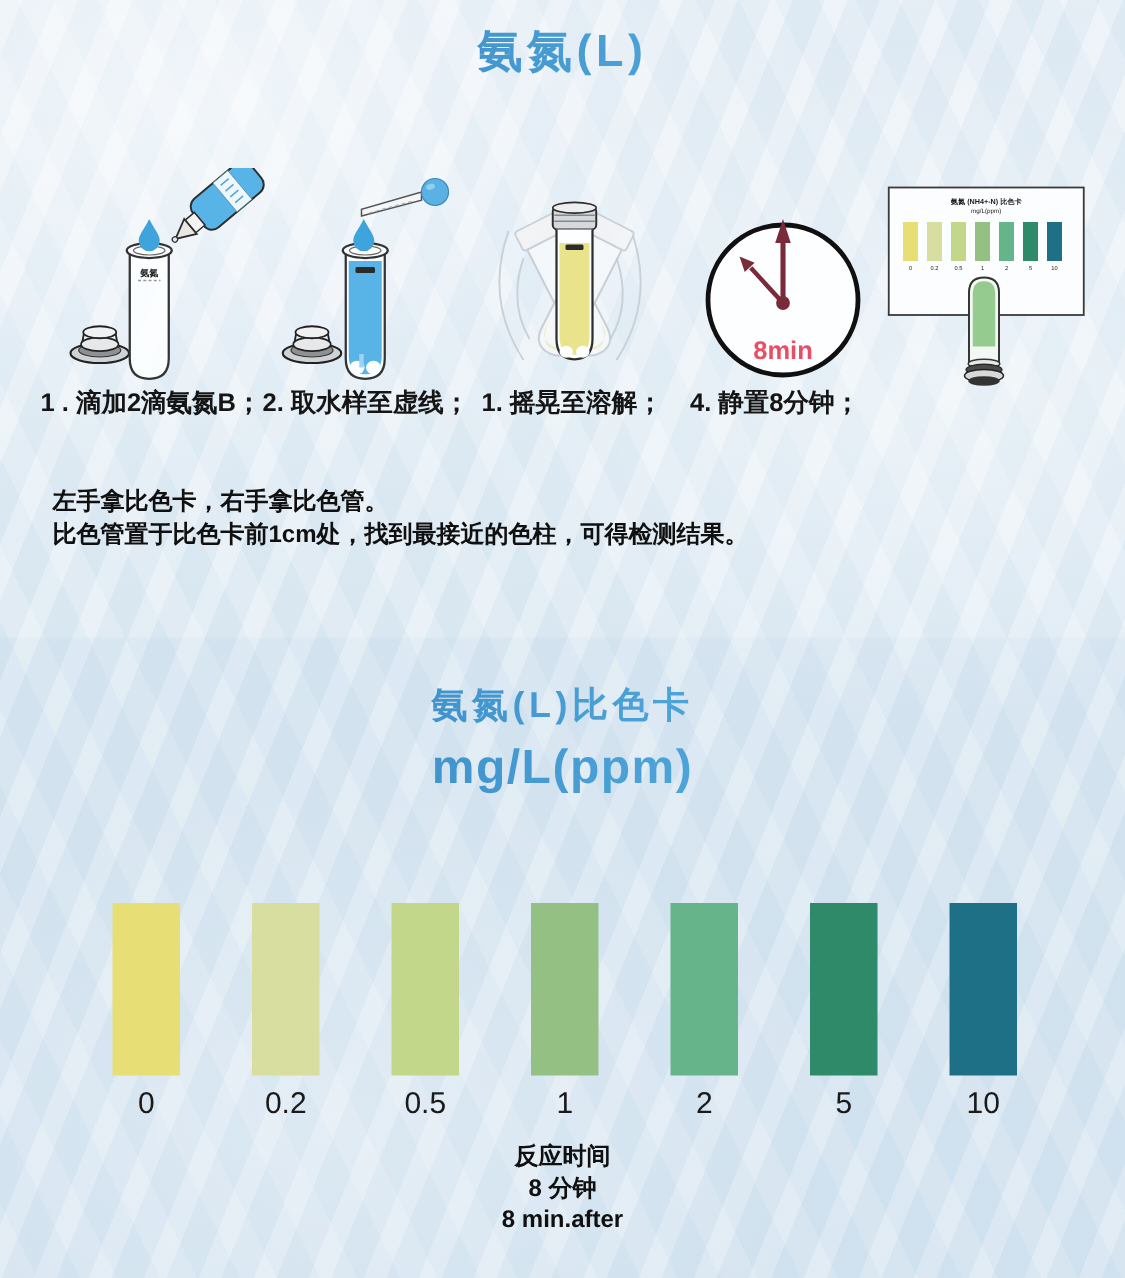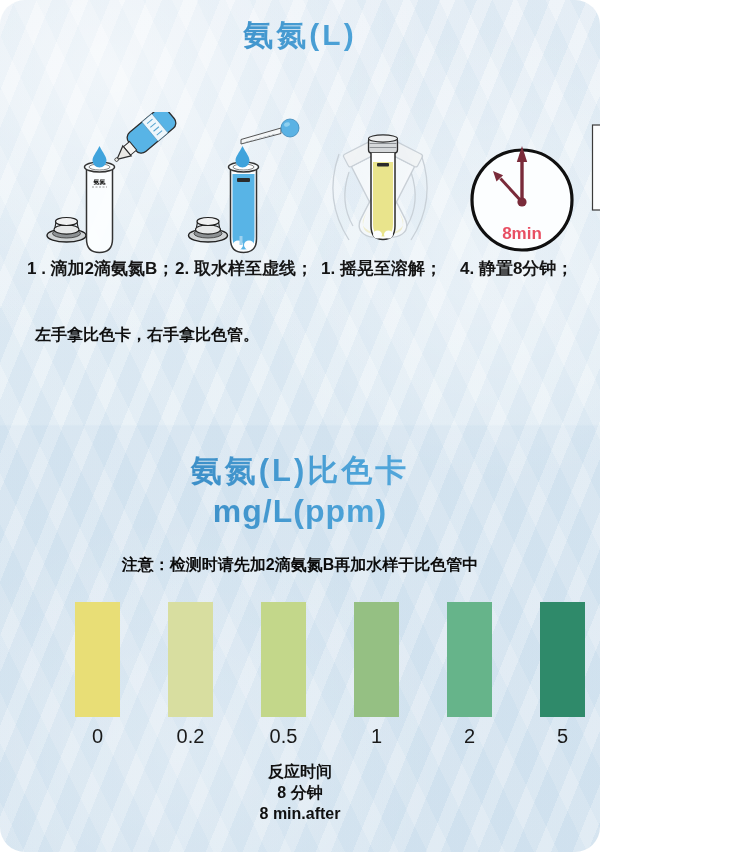--- a/index.html
+++ b/index.html
@@ -1,45 +1,44 @@
 <!DOCTYPE html>
 <html><head>
 <meta charset="utf-8">
 <style>
   html,body { margin:0; padding:0; }
   .page {
-    position:relative; width:600px; height:852px; overflow:hidden;
+    position:relative; width:750px; height:852px; overflow:hidden;
     font-family:"Liberation Sans","DejaVu Sans",sans-serif;
     background:
       radial-gradient(90% 55% at 18% 8%, rgba(255,255,255,.55), rgba(255,255,255,0) 60%),
       radial-gradient(70% 45% at 82% 30%, rgba(255,255,255,.38), rgba(255,255,255,0) 60%),
       radial-gradient(80% 50% at 30% 88%, rgba(255,255,255,.25), rgba(255,255,255,0) 55%),
       repeating-linear-gradient(112deg, rgba(255,255,255,.14) 0 14px, rgba(176,205,228,.13) 14px 34px),
       repeating-linear-gradient(64deg, rgba(255,255,255,.10) 0 22px, rgba(188,213,233,.12) 22px 48px),
       linear-gradient(180deg, #eaf1f7 0%, #e4eef5 49.8%, #dbe8f2 50%, #d8e6f1 100%);
-    border-radius: 25px;
   }
   .grad {
     background:linear-gradient(90deg,#2a79b6 0%,#4da3d8 60%,#5fb3e4 100%);
     -webkit-background-clip:text; background-clip:text; color:transparent;
   }
   @supports not ((-webkit-background-clip: text) or (background-clip: text)) {
     .grad { color:#3a8fc7; background:none; }
   }
   .title { position:absolute; top:16px; left:0; right:0; text-align:center; font-weight:600; }
   .title .l1 { font-size:30px; letter-spacing:3px; line-height:38px; }
   .title .l2 { font-size:29px; letter-spacing:5px; line-height:36px; }
   .steps { position:absolute; top:112px; left:0; width:750px; height:150px; }
   .step-svg { position:absolute; top:0; }
   .step-cap { position:absolute; top:257px; font-size:17px; font-weight:700; color:#151515; white-space:nowrap; }
   .explain { position:absolute; top:324px; left:27px; font-weight:700; color:#101010; }
   .explain .h { font-size:17px; margin-bottom:4px; }
   .explain .l { font-size:16px; line-height:22px; margin-left:8px; }
   .title2 { position:absolute; top:450px; left:0; right:0; text-align:center; font-weight:600; }
-  .title2 .l1 { font-size:31px; letter-spacing:3px; line-height:41px;text-decoration:underline; }
+  .title2 .l1 { font-size:24px; letter-spacing:3px; line-height:41px;text-decoration:underline; }
   .title2 .l2 { font-size:32px; letter-spacing:1px; line-height:40px; }
   .note { position:absolute; top:555px; left:0; right:0; text-align:center; font-size:16px; font-weight:700; color:#0c0c0c; }
   .swatch-row { position:absolute; top:602px; left:75px; display:flex; gap:48px; }
   .sw-col { width:45px; display:flex; flex-direction:column; align-items:center; }
   .sw { width:45px; height:115px; }
   .sw-label { margin-top:8px; font-size:20px; color:#1a1a1a; }
   .footer { position:absolute; top:761px; left:0; right:0; text-align:center; font-size:16px; line-height:21px; font-weight:600; color:#101010; }
 </style>
 </head>
 <body>
@@ -192,28 +191,28 @@
     </svg>
   </div>
 
   <div class="step-cap" style="left:27px">1 . 滴加2滴氨氮B；</div>
   <div class="step-cap" style="left:175px">2. 取水样至虚线；</div>
   <div class="step-cap" style="left:321px">1. 摇晃至溶解；</div>
   <div class="step-cap" style="left:460px">4. 静置8分钟；</div>
 
   <div class="explain">
     <div class="l">左手拿比色卡，右手拿比色管。</div>
+    <div class="l">比色管置于比色卡前1cm处，找到最接近的色柱，可得检测结果。</div>
   </div>
 
   <div class="title2 grad">
     <div class="l1">氨氮(L)比色卡</div>
     <div class="l2">mg/L(ppm)</div>
   </div>
 
-  <div class="note">注意：检测时请先加2滴氨氮B再加水样于比色管中</div>
 
   <div class="swatch-row">
     <div class="sw-col">
       <div class="sw" style="background: rgb(232, 222, 118); fill: rgb(232, 222, 118);"></div>
       <div class="sw-label">0</div>
     </div>
     <div class="sw-col">
       <div class="sw" style="background: rgb(216, 222, 160); fill: rgb(216, 222, 160);"></div>
       <div class="sw-label">0.2</div>
     </div>

